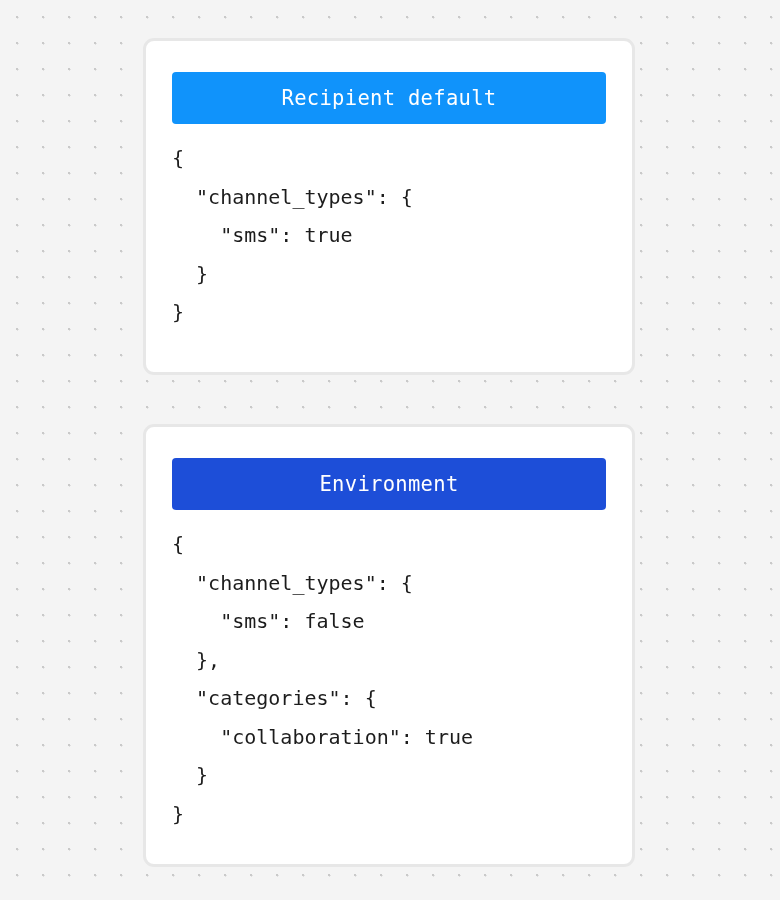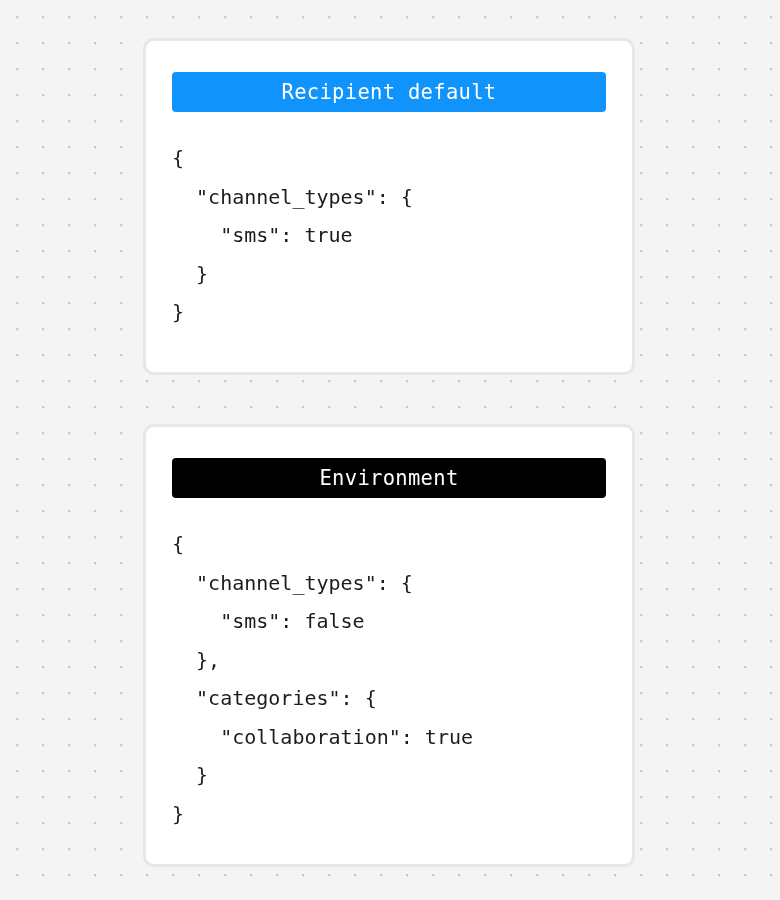--- a/index.html
+++ b/index.html
@@ -42,21 +42,21 @@
   #card-environment {
     top: 424px;
     height: 443px;
   }
 
   .card-header {
     position: absolute;
     left: 26px;
     top: 31px;
     width: 434px;
-    height: 40px;
+    height: 52px;
     border-radius: 4px;
     display: flex;
     align-items: center;
     justify-content: center;
   }
 
   .card-header-title {
     font-family: "DejaVu Sans Mono", "Liberation Mono", monospace;
     font-size: 20.5px;
     font-weight: 400;
@@ -97,21 +97,21 @@
   <section class="card" id="card-recipient-default">
     <div class="card-header" style="background: rgb(16, 147, 251);">
       <span class="card-header-title">Recipient default</span>
     </div>
     <div class="card-body">
       <pre class="code-block"><span class="code-line">{</span><span class="code-line">  "channel_types": {</span><span class="code-line">    "sms": true</span><span class="code-line">  }</span><span class="code-line">}</span></pre>
     </div>
   </section>
 
   <section class="card" id="card-environment">
-    <div class="card-header" style="background: #000000;">
+    <div class="card-header" style="background: #1d4ed8;">
       <span class="card-header-title">Environment</span>
     </div>
     <div class="card-body">
       <pre class="code-block"><span class="code-line">{</span><span class="code-line">  "channel_types": {</span><span class="code-line">    "sms": false</span><span class="code-line">  },</span><span class="code-line">  "categories": {</span><span class="code-line">    "collaboration": true</span><span class="code-line">  }</span><span class="code-line">}</span></pre>
     </div>
   </section>
 
 </div>
 
 </body></html>

